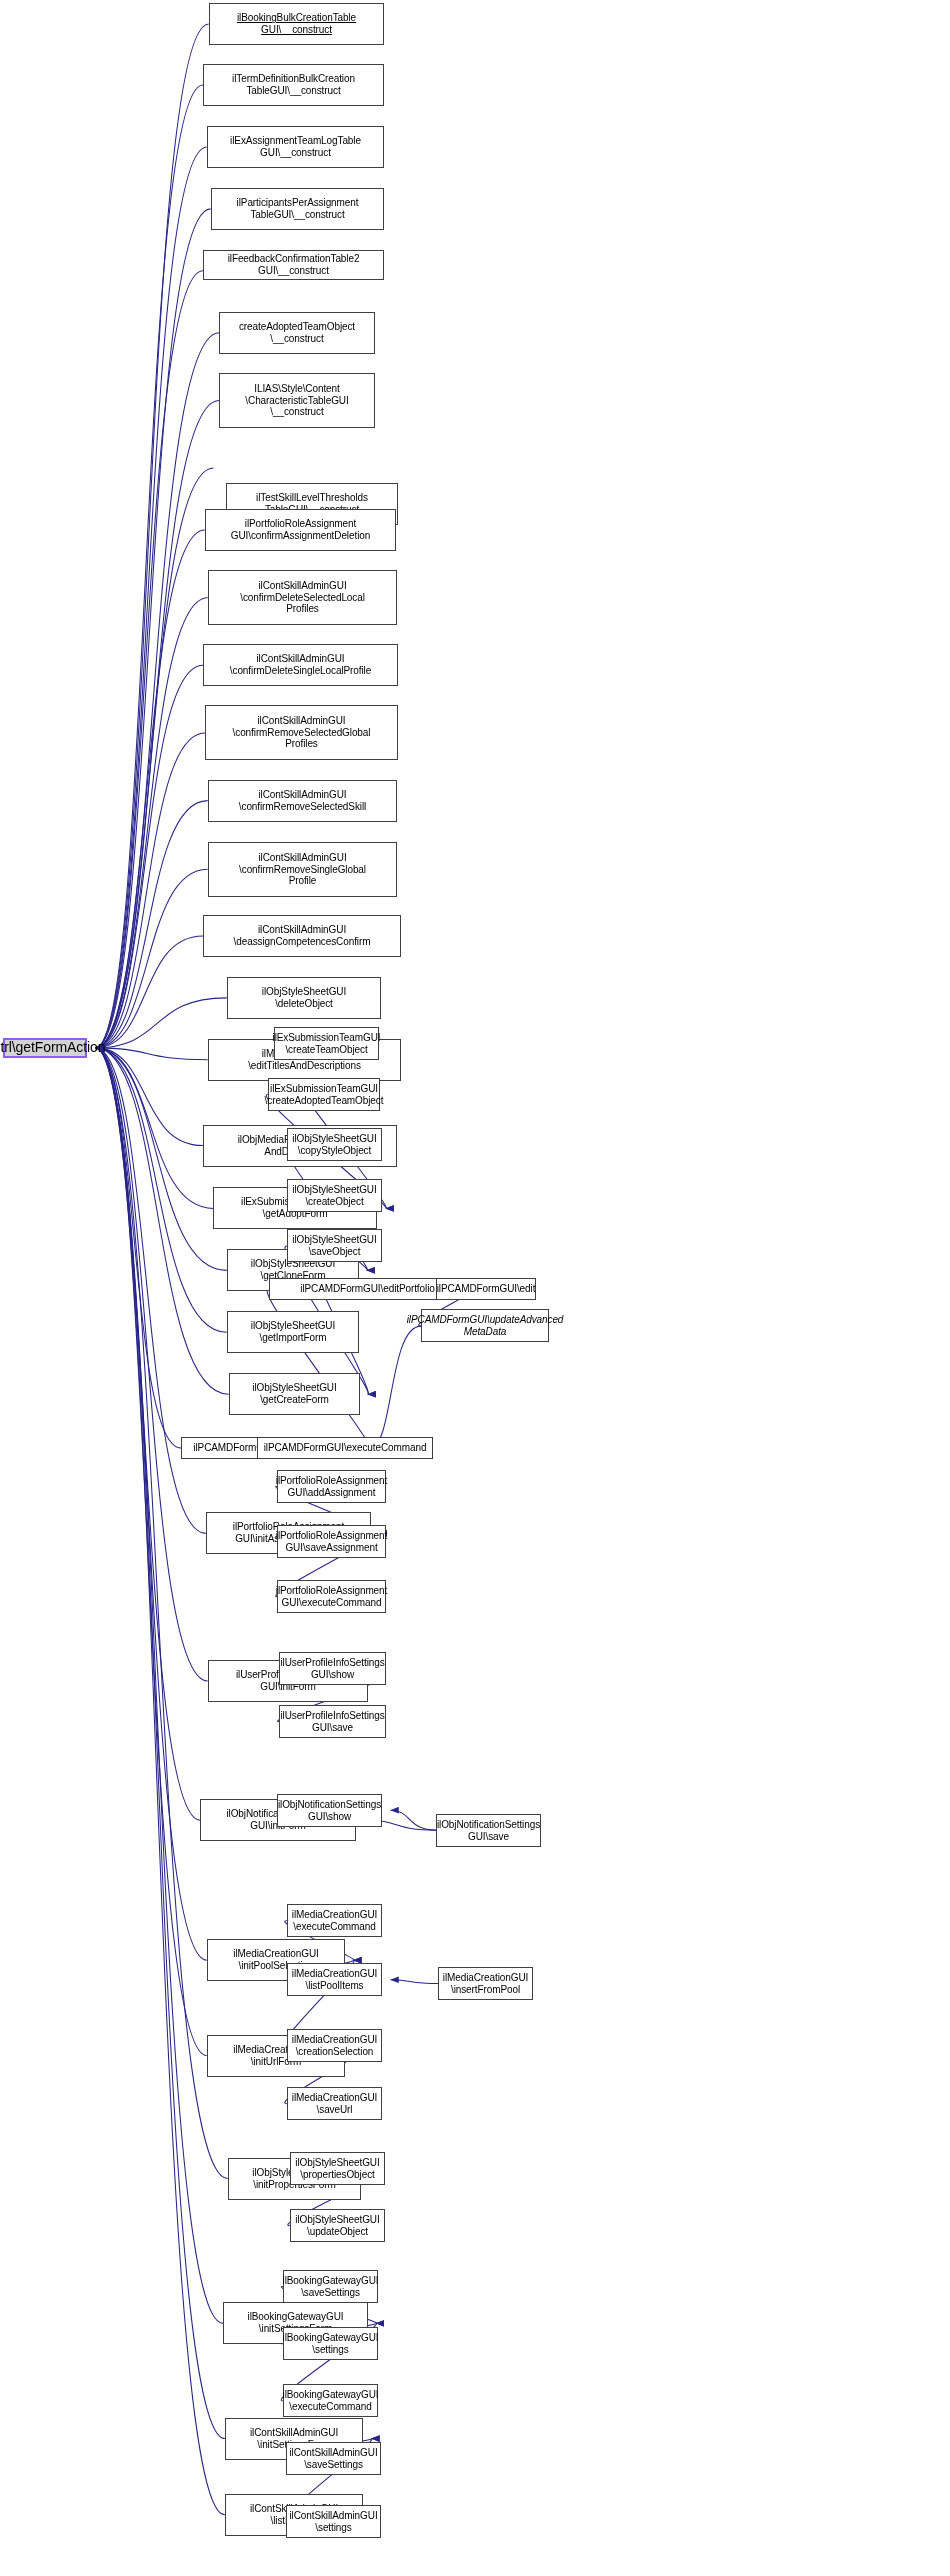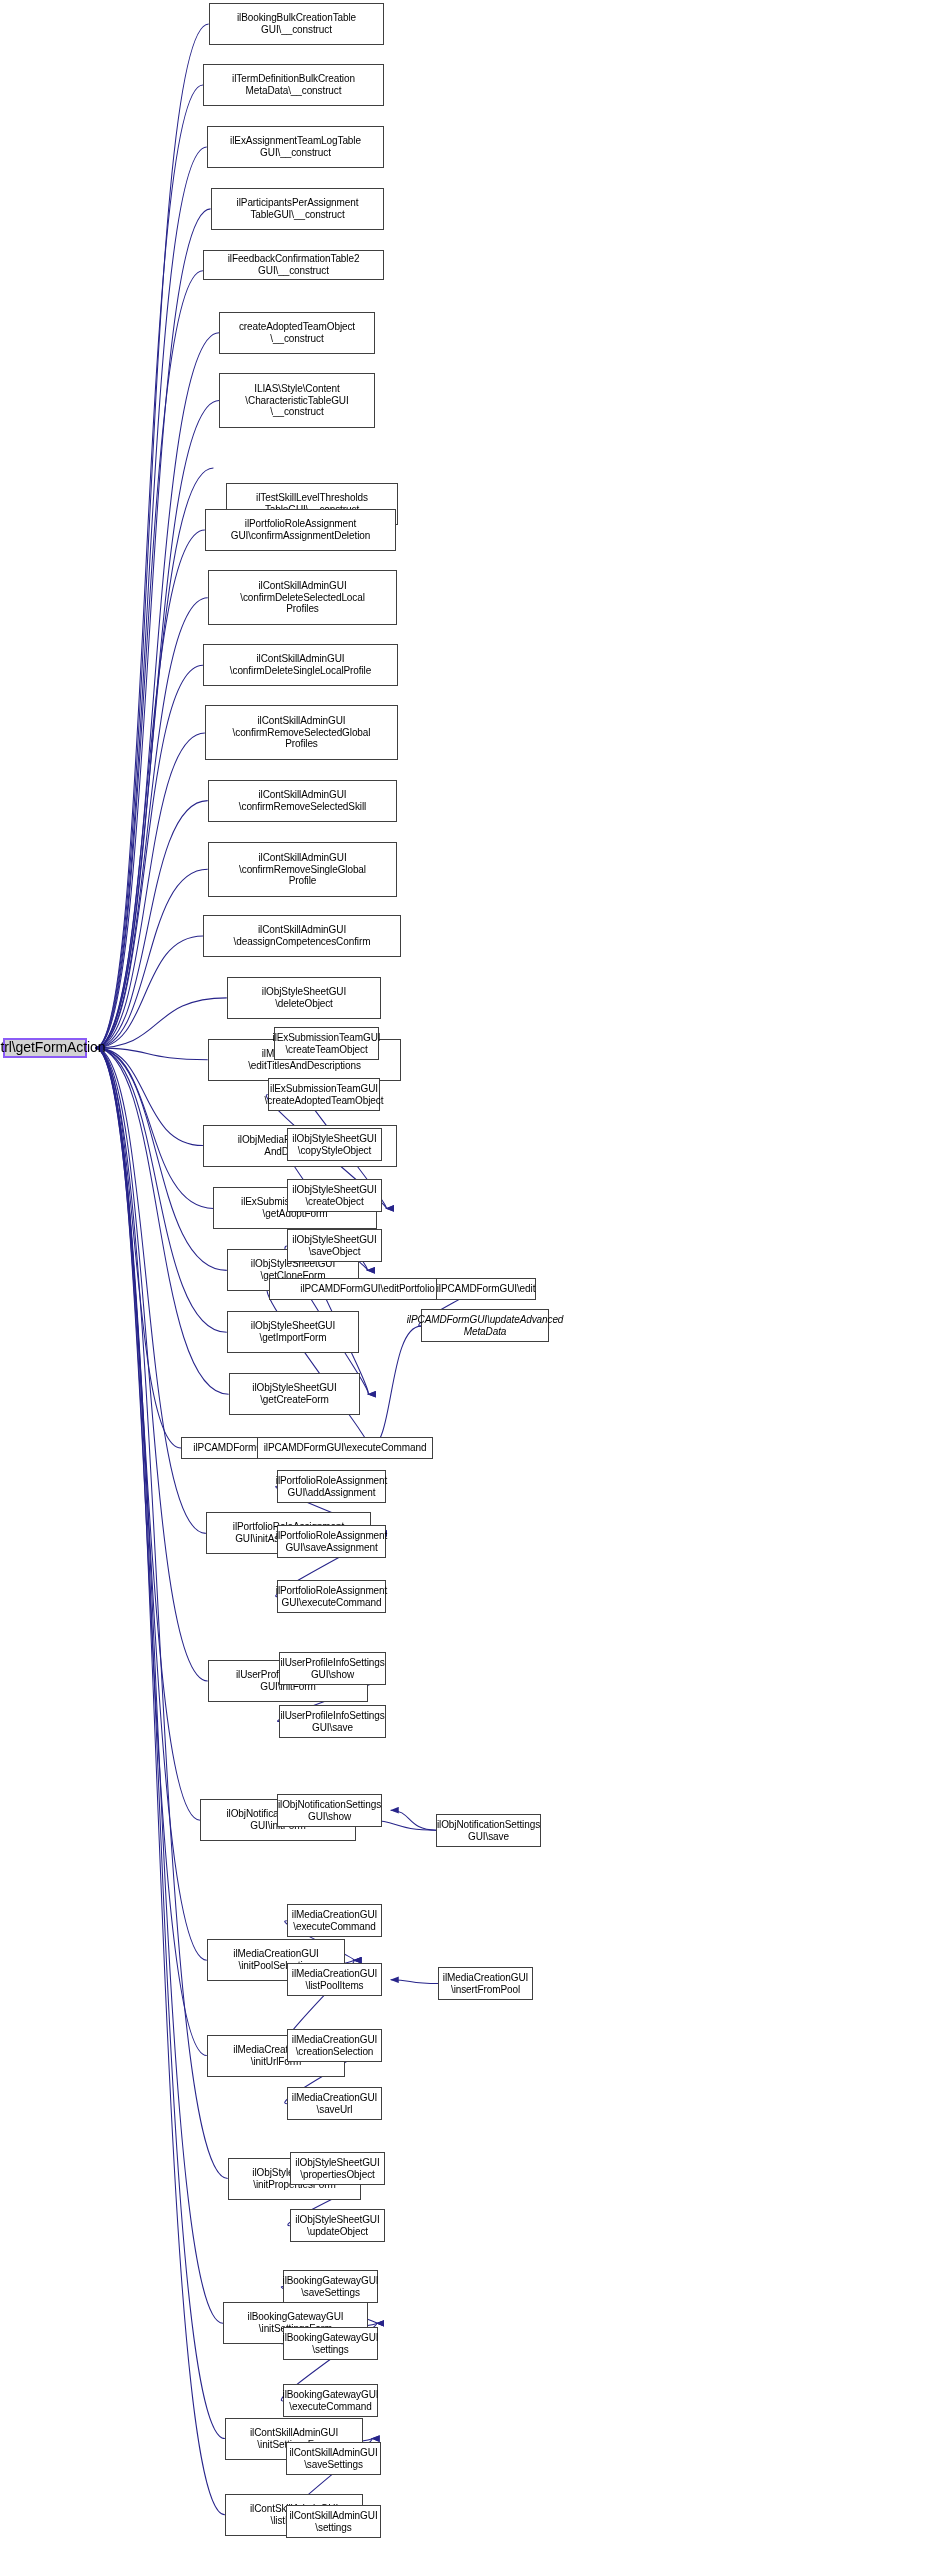--- a/index.html
+++ b/index.html
@@ -100,24 +100,24 @@
         <path d="M 304 2335.5 C 286 2335.5, 397 2286, 388 2286" marker-end="url(#ah)"></path>
         <path d="M 297 2399.5 C 279 2399.5, 404 2438, 395 2438" marker-end="url(#ah)"></path>
         <path d="M 297 2459.5 C 279 2459.5, 404 2438, 395 2438" marker-end="url(#ah)"></path>
         <path d="M 297 2519.5 C 279 2519.5, 404 2438, 395 2438" marker-end="url(#ah)"></path>
         <path d="M 300 2579.5 C 282 2579.5, 399 2559, 390 2559" marker-end="url(#ah)"></path>
         <path d="M 300 2645.5 C 282 2645.5, 399 2559, 390 2559" marker-end="url(#ah)"></path>
       </g>
   </svg>
   <div id="node-layer">
       <div class="node root" style="left: 2.9px; top: 1038px; width: 84px; height: 20px;">ilCtrl\getFormAction</div>
-      <div class="node" style="left: 209px; top: 2.9px; width: 175px; height: 42px;">ilBookingBulkCreationTable
+      <div class="node" style="left: 209px; top: 2.9px; width: 175px; height: 42px; text-decoration: underline;">ilBookingBulkCreationTable
 GUI\__construct</div>
       <div class="node" style="left: 203px; top: 64px; width: 181px; height: 42px;">ilTermDefinitionBulkCreation
-MetaData\__construct</div>
+TableGUI\__construct</div>
       <div class="node" style="left: 207px; top: 126px; width: 177px; height: 42px;">ilExAssignmentTeamLogTable
 GUI\__construct</div>
       <div class="node" style="left: 211px; top: 188px; width: 173px; height: 42px;">ilParticipantsPerAssignment
 TableGUI\__construct</div>
       <div class="node" style="left: 203px; top: 250px; width: 181px; height: 30px;">ilFeedbackConfirmationTable2
 GUI\__construct</div>
       <div class="node" style="left: 219px; top: 312px; width: 156px; height: 42px;">createAdoptedTeamObject
 \__construct</div>
       <div class="node" style="left: 219px; top: 373px; width: 156px; height: 55px;">ILIAS\Style\Content
 \CharacteristicTableGUI

